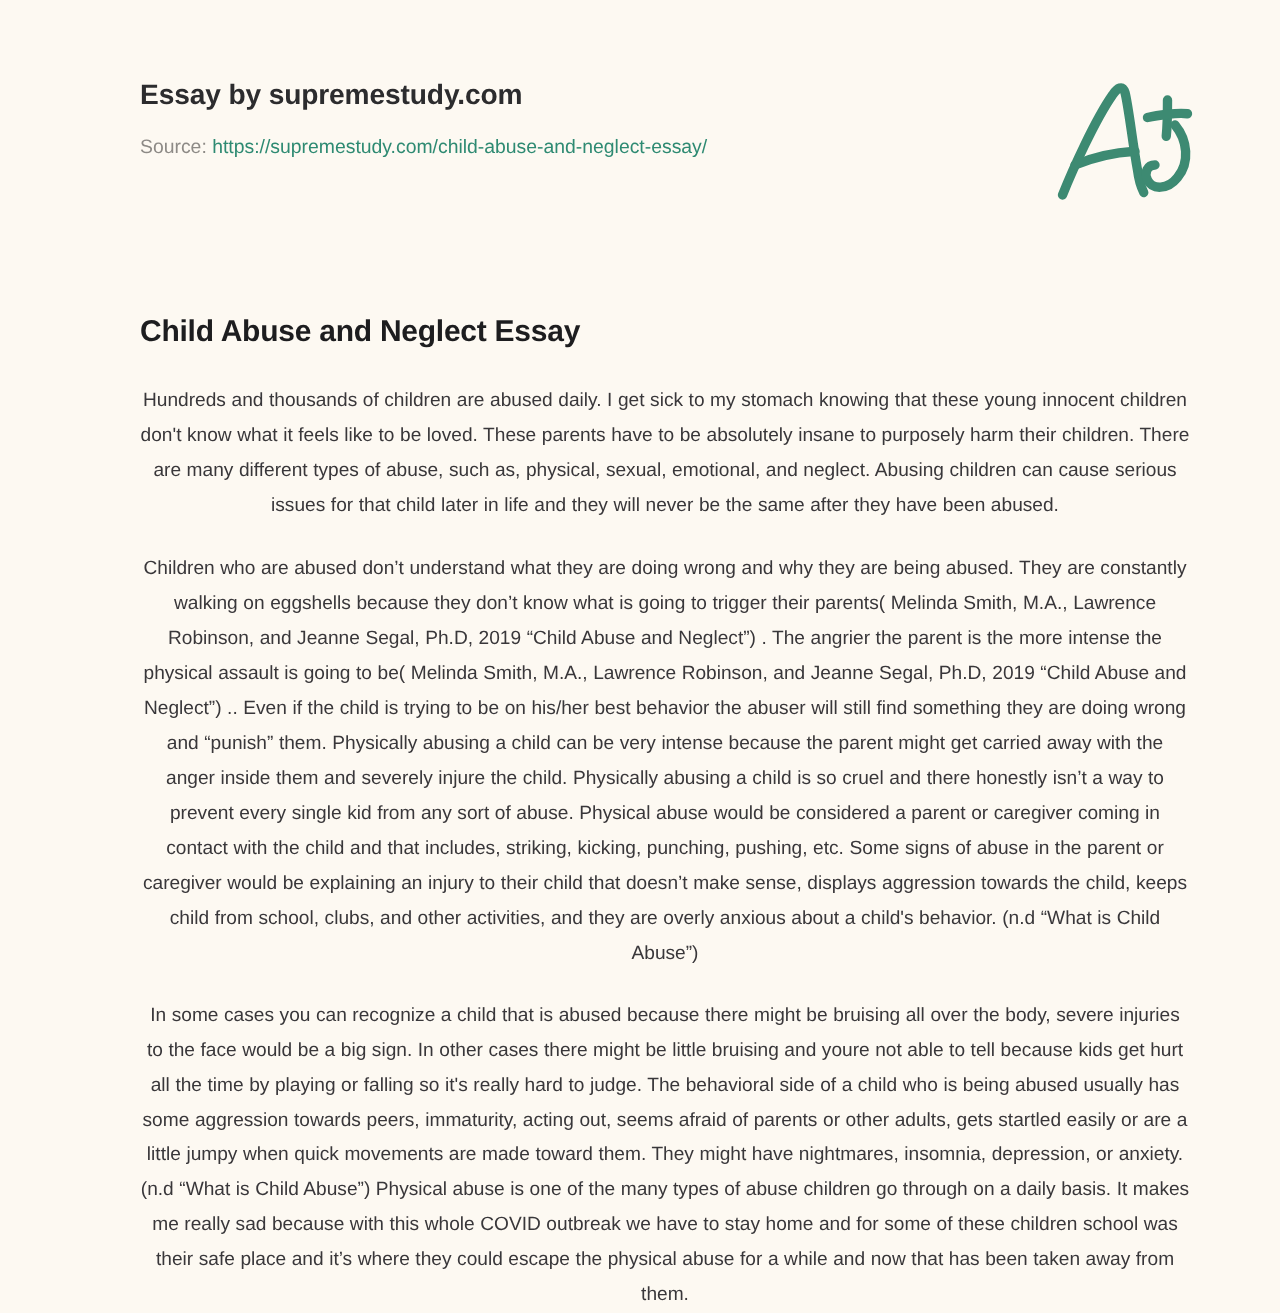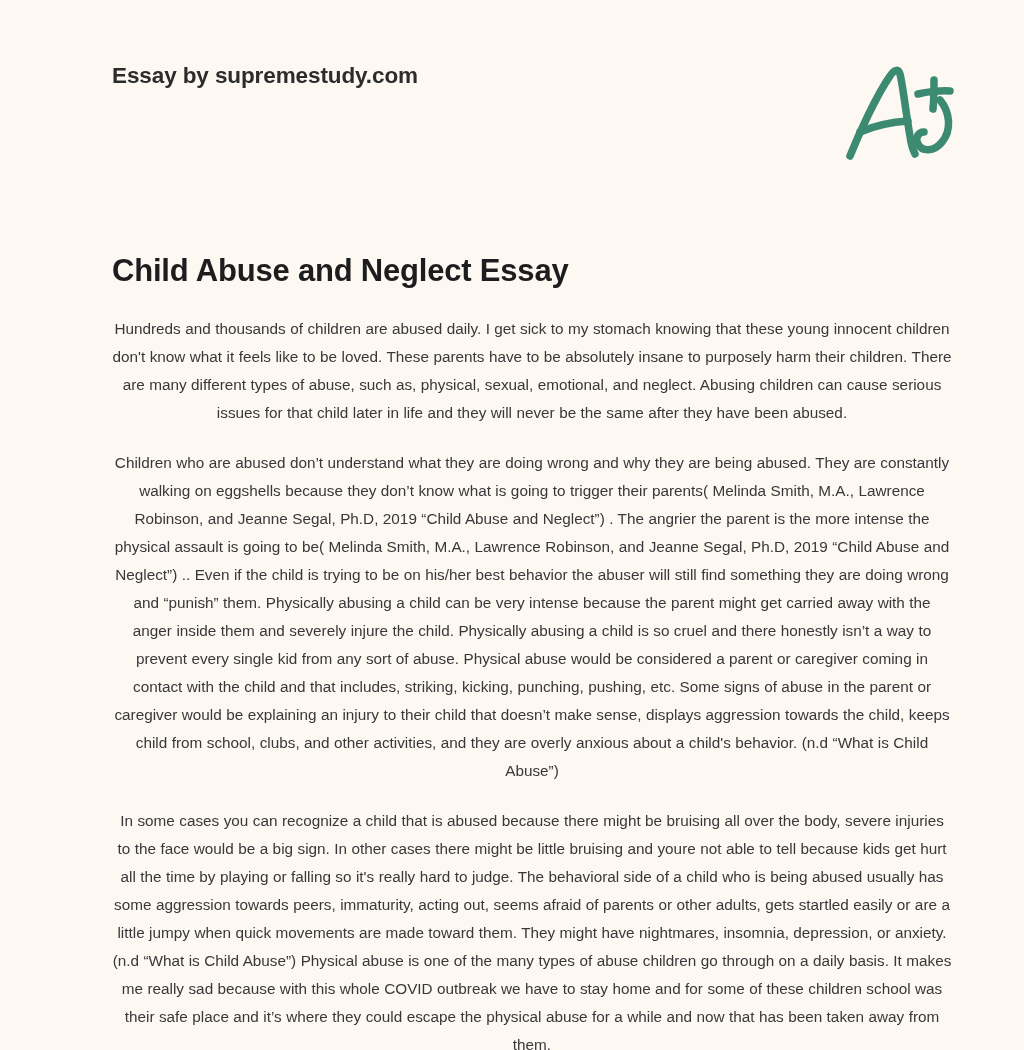--- a/index.html
+++ b/index.html
@@ -82,21 +82,21 @@
   
   .article {
     position: absolute;
     left: 92px;
     top: 252px;
     width: 840px;
   }
 
   .doc-title {
     margin: 0 0 26px 0;
-    font-size: 31px;
+    font-size: 24px;
     font-weight: 700;
     color: #1d1d1f;
     letter-spacing: -0.2px;
     line-height: 1.2;
   }
 
   .body-copy p {
     margin: 0 0 22px 0;
     font-size: 15.3px;
     line-height: 1.83;
@@ -111,20 +111,24 @@
 </head>
 <body>
 
 <div class="page">
 
   <div class="header">
 
     <div class="brand-block">
       <div class="brand-title">Essay by supremestudy.com</div>
 
+      <div class="source-line">
+        <span class="source-label">Source:</span>
+        <a class="source-url" href="#">https://supremestudy.com/child-abuse-and-neglect-essay/</a>
+      </div>
     </div>
 
     <div class="logo">
       <svg viewBox="0 0 140 120" xmlns="http://www.w3.org/2000/svg" fill="none" stroke="#3d8a72" stroke-width="7.5" stroke-linecap="round" stroke-linejoin="round">
 
         <path d="M20 104 C28 84 46 44 60 24 C64 18 68 16 70 22 C73 34 76 62 80 84 C81 92 83 98 85 102"></path>
 
         <path d="M30 80 C44 74 62 70 78 69"></path>
 
         <path d="M104 28 C104 38 104 48 103 57"></path>

